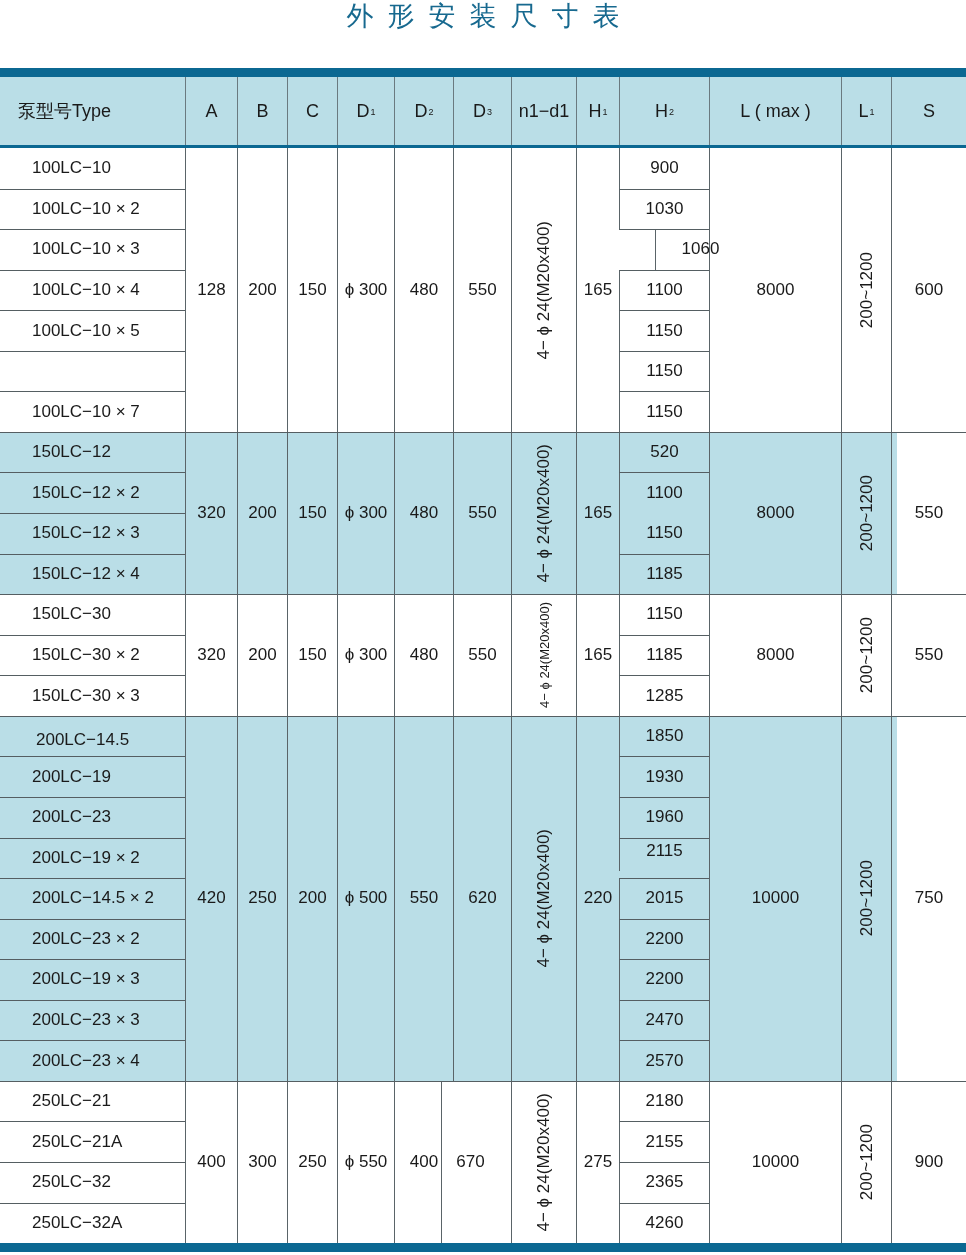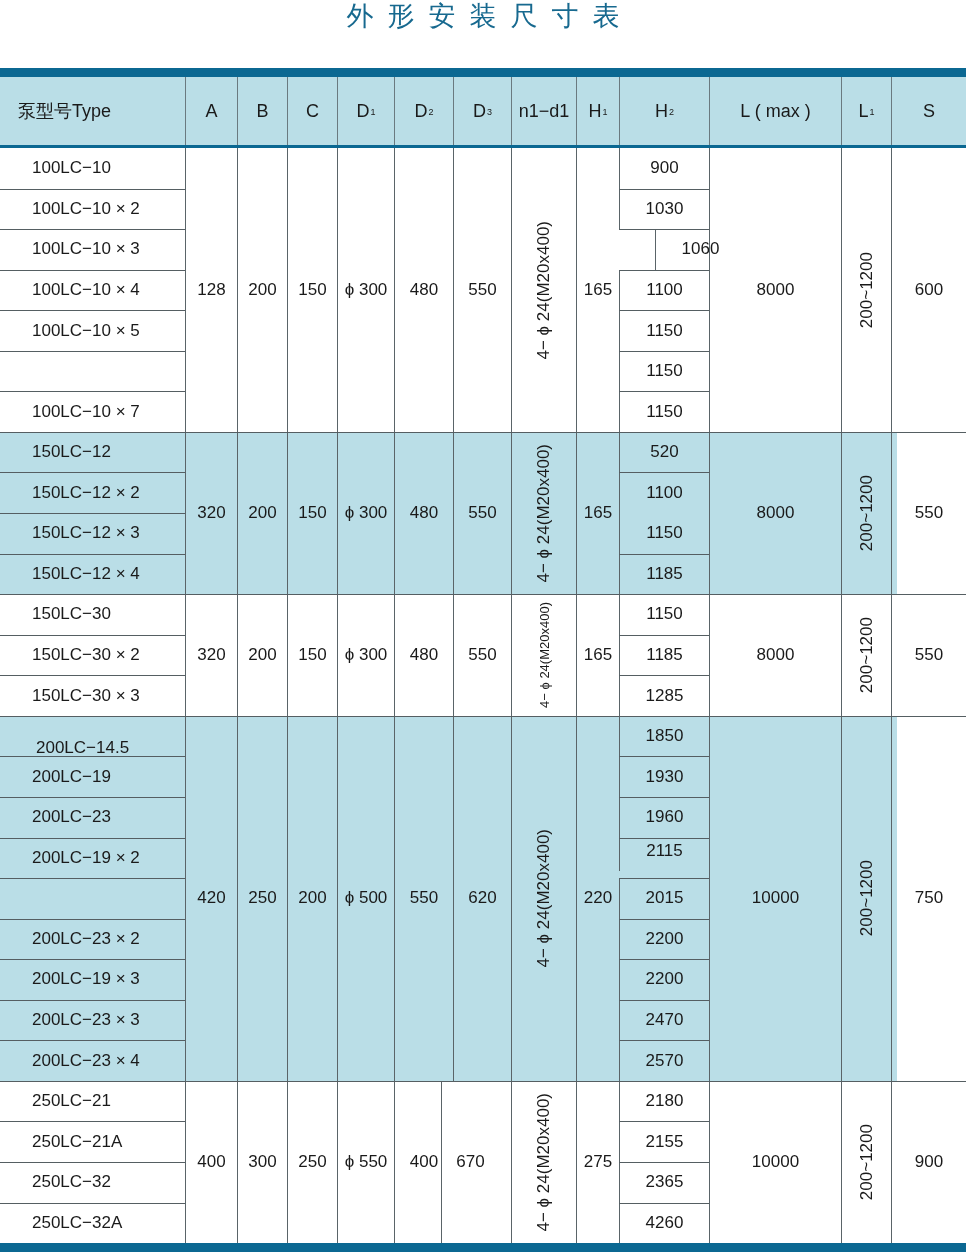--- a/index.html
+++ b/index.html
@@ -264,27 +264,28 @@
       </div>
       <div class="cell" style="left: 841px; width: 50px; top: 0px; height: 121.68px;">
         <span class="vert">200~1200</span>
       </div>
       <div class="cell" style="left: 891px; width: 75px; top: 0px; height: 121.68px;">
         <span>550</span>
       </div>
     </div>
     <div class="gborder" style="top: 526.16px;"></div>
     <div class="group blue" style="top: 647.84px; height: 365.04px;">
-      <div class="cell type" style="left: 0px; width: 185px; top: 12px; height: 40.56px; padding-left: 36px;">200LC−14.5</div>
+      <div class="cell type" style="left: 0px; width: 185px; top: 4px; height: 40.56px; padding-left: 36px;">200LC−14.5</div>
       <div class="cell type" style="left: 0px; width: 185px; top: 40.56px; height: 40.56px;">200LC−19</div>
       <div class="rowline" style="left: 0px; width: 185px; top: 40.56px;"></div>
       <div class="cell type" style="left: 0px; width: 185px; top: 81.12px; height: 40.56px;">200LC−23</div>
       <div class="rowline" style="left: 0px; width: 185px; top: 81.12px;"></div>
       <div class="cell type" style="left: 0px; width: 185px; top: 121.68px; height: 40.56px;">200LC−19 × 2</div>
       <div class="rowline" style="left: 0px; width: 185px; top: 121.68px;"></div>
+      <div class="cell type" style="left: 0px; width: 185px; top: 162.24px; height: 40.56px;">200LC−14.5 × 2</div>
       <div class="rowline" style="left: 0px; width: 185px; top: 162.24px;"></div>
       <div class="cell type" style="left: 0px; width: 185px; top: 202.8px; height: 40.56px;">200LC−23 × 2</div>
       <div class="rowline" style="left: 0px; width: 185px; top: 202.8px;"></div>
       <div class="cell type" style="left: 0px; width: 185px; top: 243.36px; height: 40.56px;">200LC−19 × 3</div>
       <div class="rowline" style="left: 0px; width: 185px; top: 243.36px;"></div>
       <div class="cell type" style="left: 0px; width: 185px; top: 283.92px; height: 40.56px;">200LC−23 × 3</div>
       <div class="rowline" style="left: 0px; width: 185px; top: 283.92px;"></div>
       <div class="cell type" style="left: 0px; width: 185px; top: 324.48px; height: 40.56px;">200LC−23 × 4</div>
       <div class="rowline" style="left: 0px; width: 185px; top: 324.48px;"></div>
       <div class="cell" style="left: 185px; width: 52px; top: 0px; height: 365.04px;">

